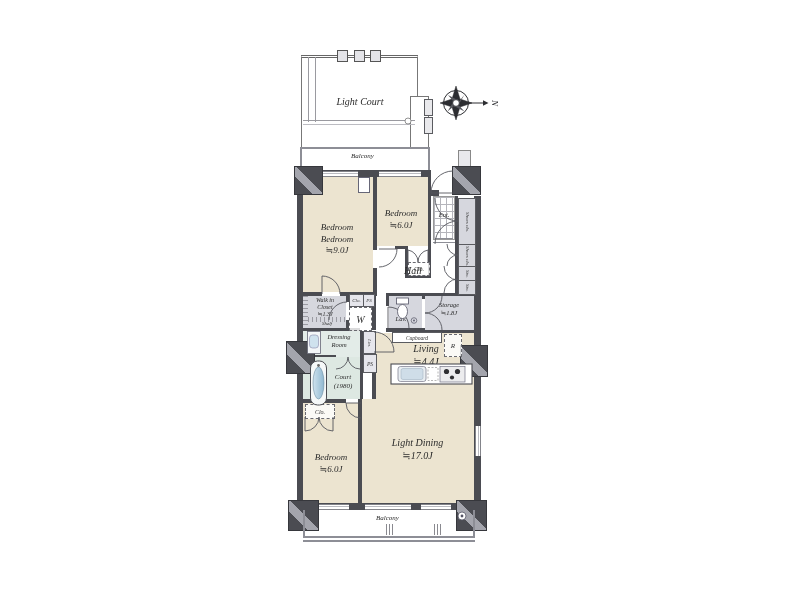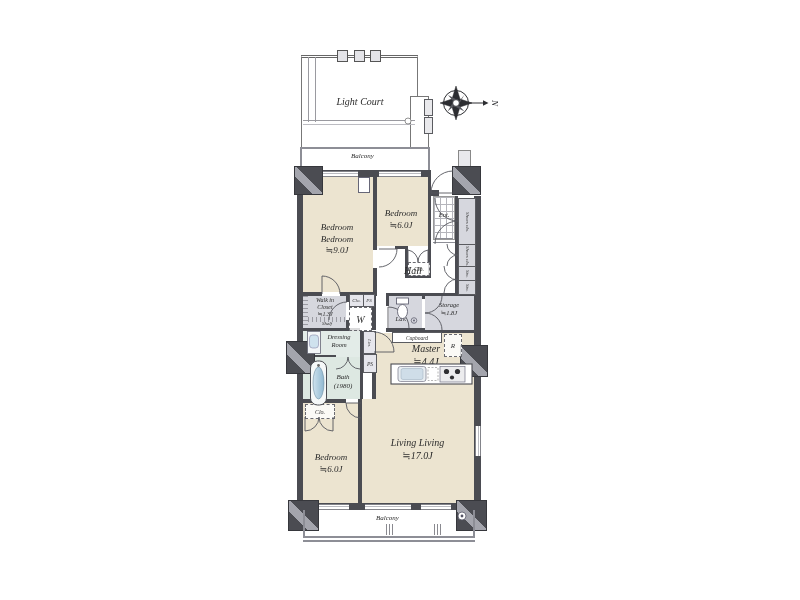--- a/index.html
+++ b/index.html
@@ -141,43 +141,43 @@
   </div>
   <div class="lbl f9" style="left:372px;top:208px;width:58px;">
     <div>Bedroom</div>
     <div>≒6.0J</div>
   </div>
   <div class="lbl f9" style="left:303px;top:452px;width:56px;">
     <div>Bedroom</div>
     <div>≒6.0J</div>
   </div>
   <div class="lbl f10" style="left:375px;top:436px;width:85px;">
-    <div>Living Living</div>
+    <div>Light Dining</div>
     <div>≒17.0J</div>
   </div>
   <div class="lbl f8" style="left:395px;top:342px;width:62px;">
-    <div>Master</div>
+    <div>Living</div>
     <div>≒4.4J</div>
   </div>
   <div class="lbl f65" style="left:425px;top:301px;width:48px;">
     <div>Storage</div>
     <div>≒1.8J</div>
   </div>
   <div class="lbl f6" style="left:304px;top:297px;width:42px;line-height:1.15;">
     <div>Walk in</div>
     <div>Closet</div>
     <div>≒1.3J</div>
   </div>
   <div class="lbl f5" style="left:310px;top:321px;width:34px;">Shelf</div>
   <div class="lbl f65" style="left:318px;top:333px;width:42px;line-height:1.2;">
     <div>Dressing</div>
     <div>Room</div>
   </div>
   <div class="lbl f7" style="left:326px;top:373px;width:34px;">
-    <div>Bath</div>
+    <div>Court</div>
     <div>(1980)</div>
   </div>
   <div class="lbl f8" style="left:392px;top:264px;width:42px;">Hall</div>
   <div class="lbl f65" style="left:431px;top:211px;width:26px;">Ent.</div>
   <div class="lbl f65" style="left:390px;top:315px;width:22px;">Lav.</div>
 
   <div class="thin" style="left:303px;top:510px;width:2px;height:28px;"></div>
   <div class="thin" style="left:473px;top:510px;width:2px;height:28px;"></div>
   <div class="thin" style="left:303px;top:536px;width:172px;height:1.5px;"></div>
   <div class="thin" style="left:303px;top:540px;width:172px;height:1.5px;"></div>

